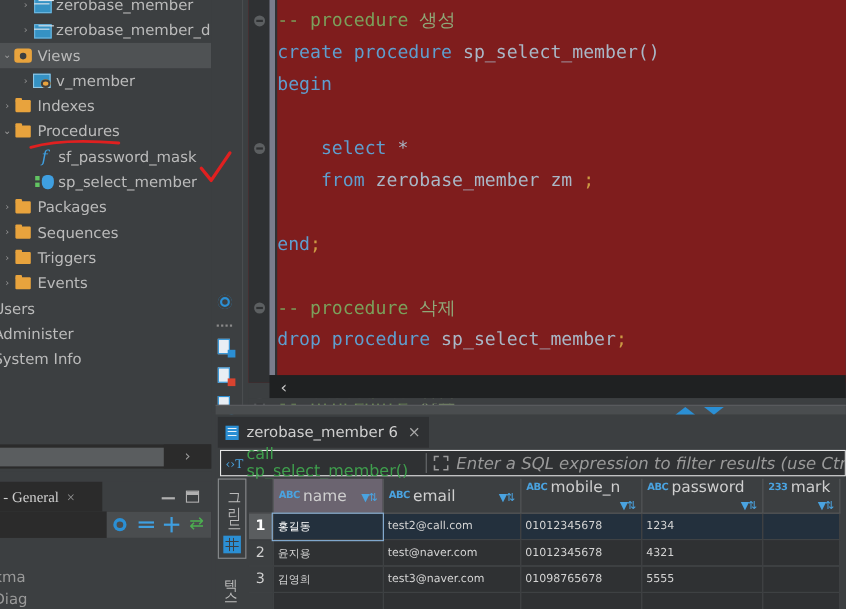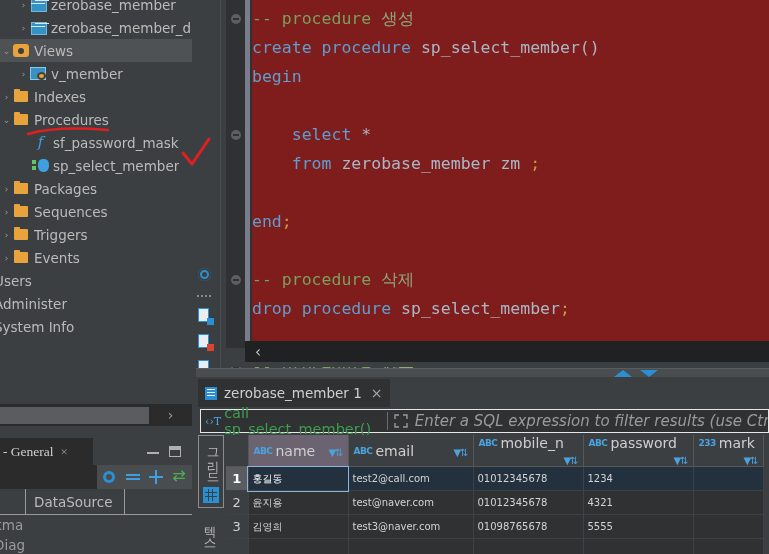--- a/index.html
+++ b/index.html
@@ -309,25 +309,20 @@
       <div class="win-btn" id="wb-max"></div>
     </div>
     <div id="props-toolbar">
       <div class="tools">
         <div class="pt-ico ic-gear"></div>
         <div class="pt-ico ic-minus"></div>
         <div class="pt-ico ic-plus"></div>
         <div class="pt-ico ic-swap"></div>
       </div>
     </div>
-    <div id="props-cols">
-      <div class="c1"></div>
-      <div class="c2">DataSource</div>
-      <div class="c3"></div>
-    </div>
     <div id="props-rows">
         <div class="prow" style="margin-left: -6px;">kma</div>
         <div class="prow" style="margin-left: -6px;">Diag</div>
       </div>
   </div>
 
   <div id="vstrip">
     <div id="vstrip-icons">
       <div class="vs-ico ic-vgear"></div>
       <div class="vs-ico ic-dots"></div>
@@ -367,21 +362,21 @@
   <div id="splitter">
     <div class="tri" id="tri-up"></div>
     <div class="tri" id="tri-dn"></div>
   </div>
 
   <div id="results">
 
     <div id="res-tabbar">
       <div id="res-tab">
         <span class="ic-grid-sm"></span>
-        <span>zerobase_member 1</span>
+        <span>zerobase_member 6</span>
         <span class="x">×</span>
       </div>
     </div>
 
     <div id="filterbar">
       <div id="fb-chip">
         <span class="ic-tt">‹›T</span>
         <span id="fb-query">call sp_select_member()</span>
       </div>
       <div id="fb-sep"></div>

